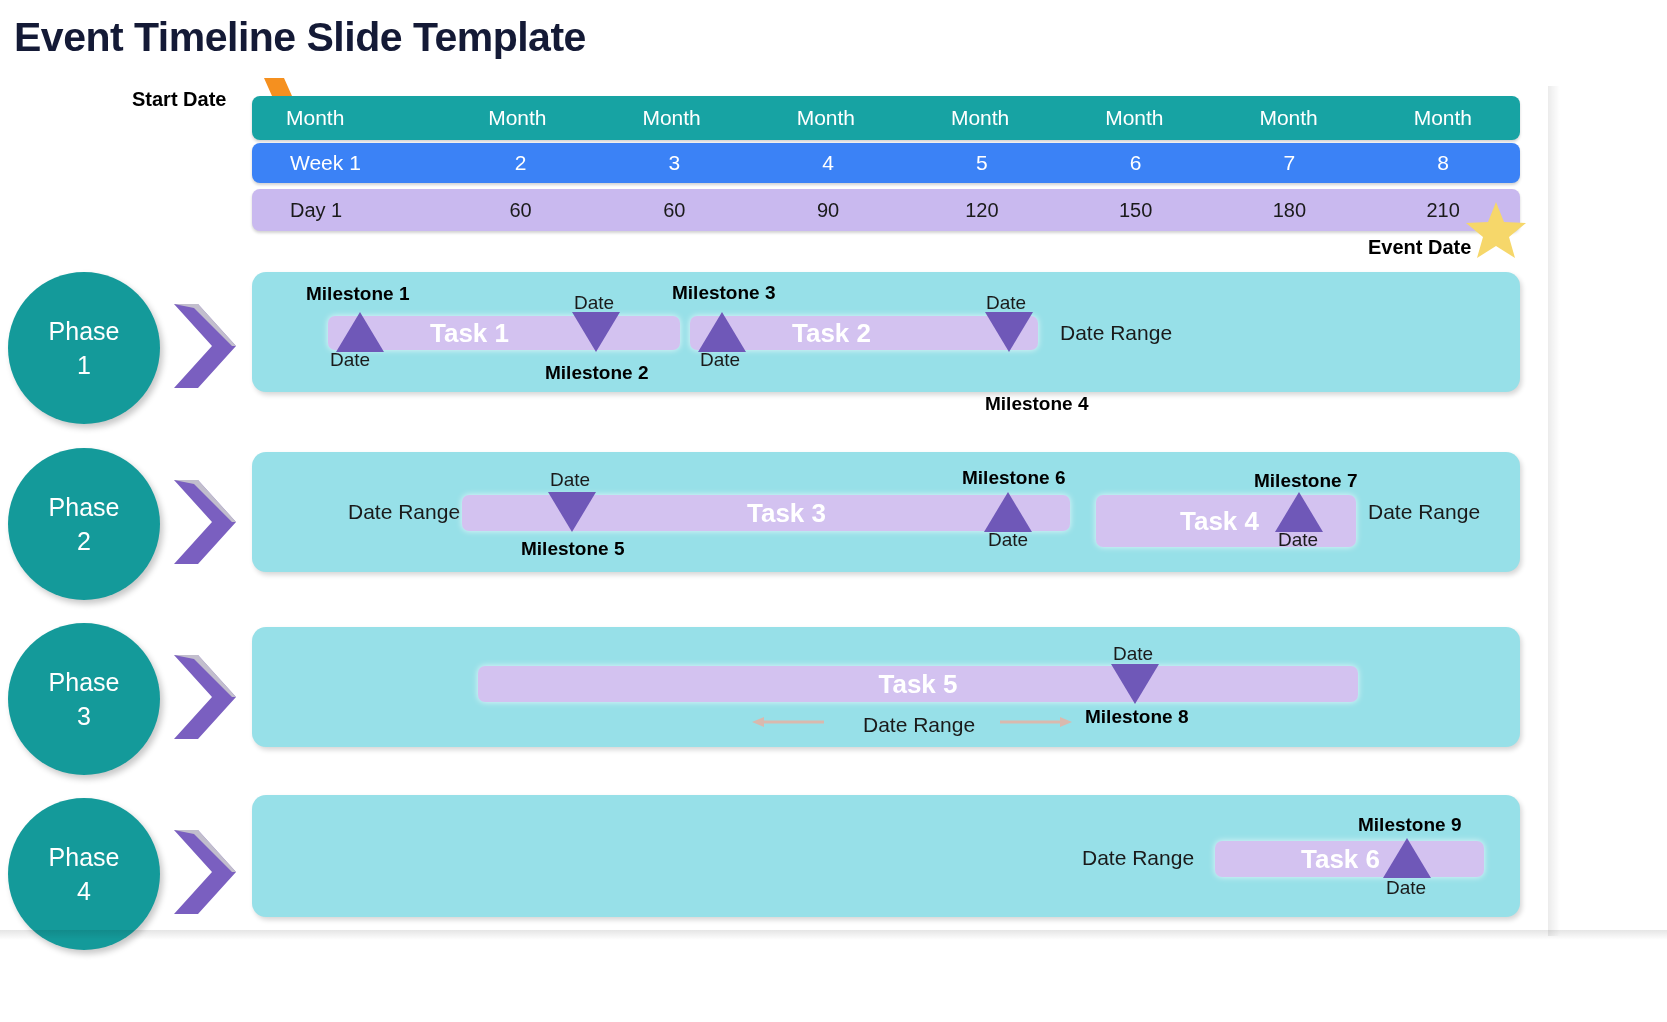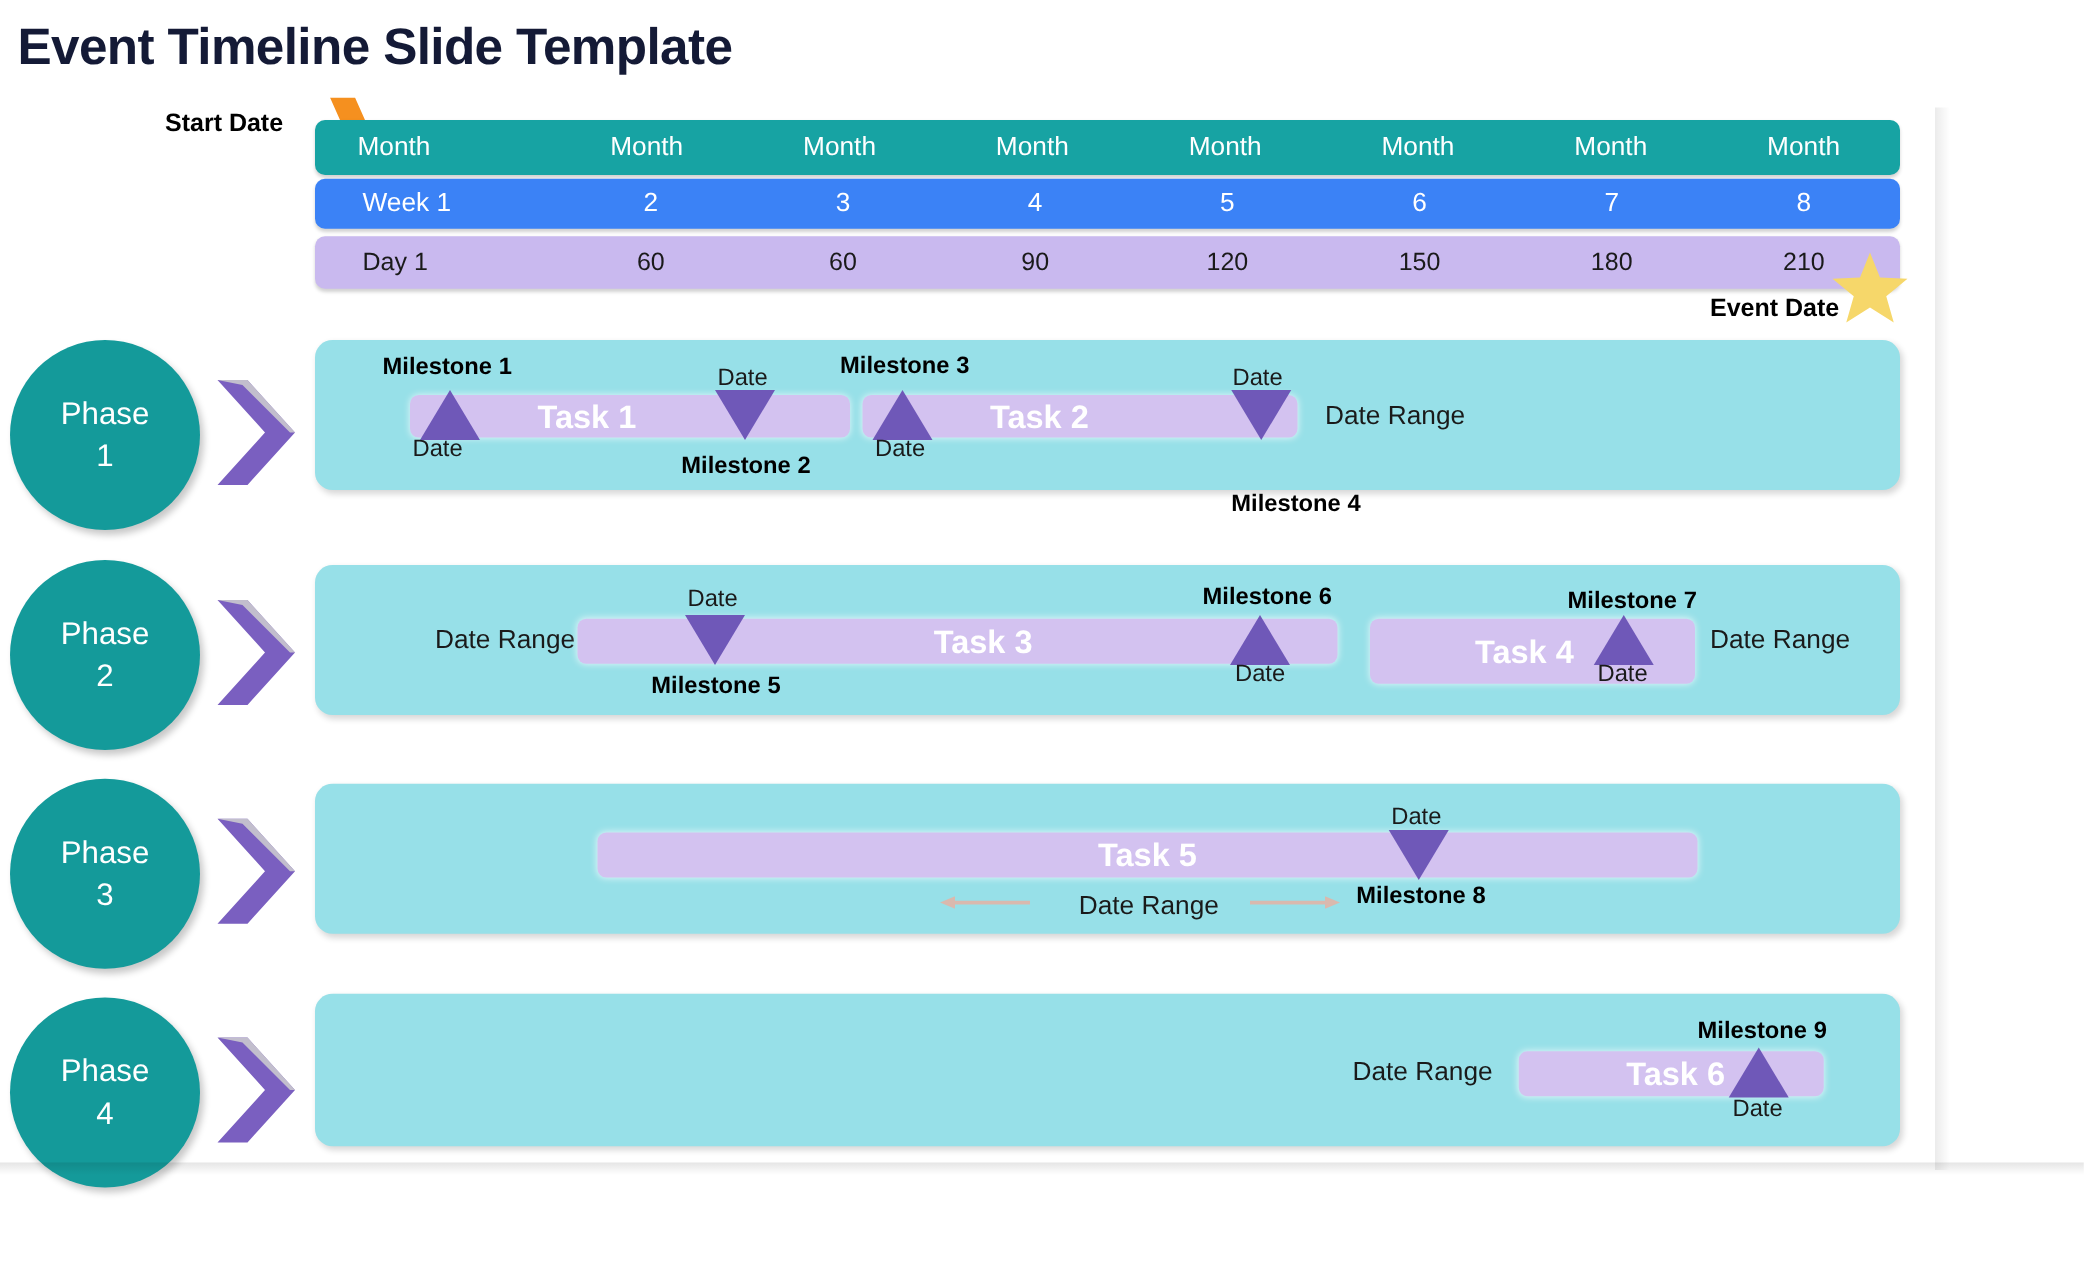--- a/index.html
+++ b/index.html
@@ -295,21 +295,21 @@
   </div>
   <svg class="phase-chevron" style="left:168px; top:826px;" viewBox="0 0 72 92">
     <polygon points="6,4 30,4 68,46 30,88 6,88 44,46" fill="#7a5fc0"></polygon>
     <polygon points="6,4 30,4 68,46 64,46 26,8" fill="#cfcfcf" opacity="0.85"></polygon>
   </svg>
 
   <div class="phase-panel" style="left:252px; top:795px; width:1268px; height:122px;"></div>
 
   <div class="lbl range" style="left:1082px; top:846px;">Date Range</div>
 
-  <div class="task-bar label-left" style="left:1215px; top:841px; width:244px; height:36px; padding-left:86px;">
+  <div class="task-bar label-left" style="left:1215px; top:841px; width:269px; height:36px; padding-left:86px;">
     <span>Task 6</span>
   </div>
   <div class="tri up" style="left:1383px; top:838px;"></div>
   <div class="lbl milestone" style="left:1358px; top:814px;">Milestone 9</div>
   <div class="lbl date" style="left:1386px; top:877px;">Date</div>
 </div>
 
 <div class="right-edge"></div>
 <div class="page-edge"></div>
 

